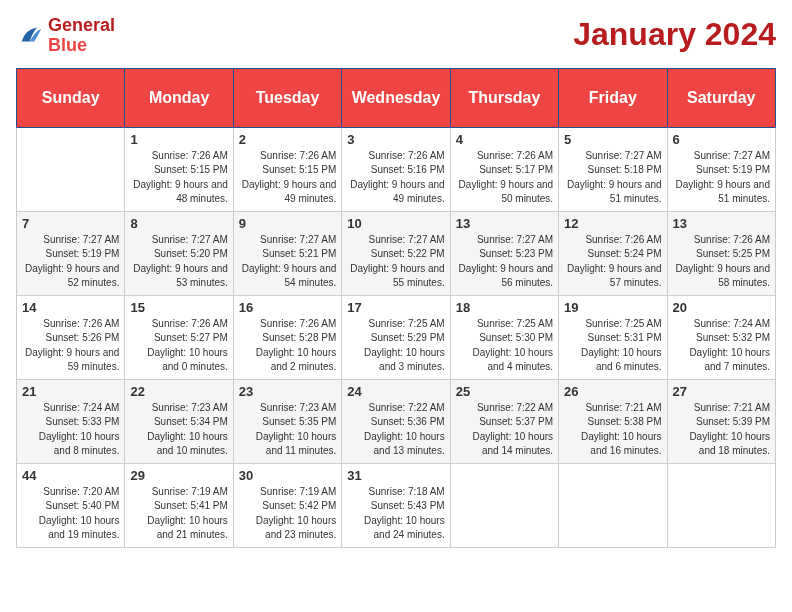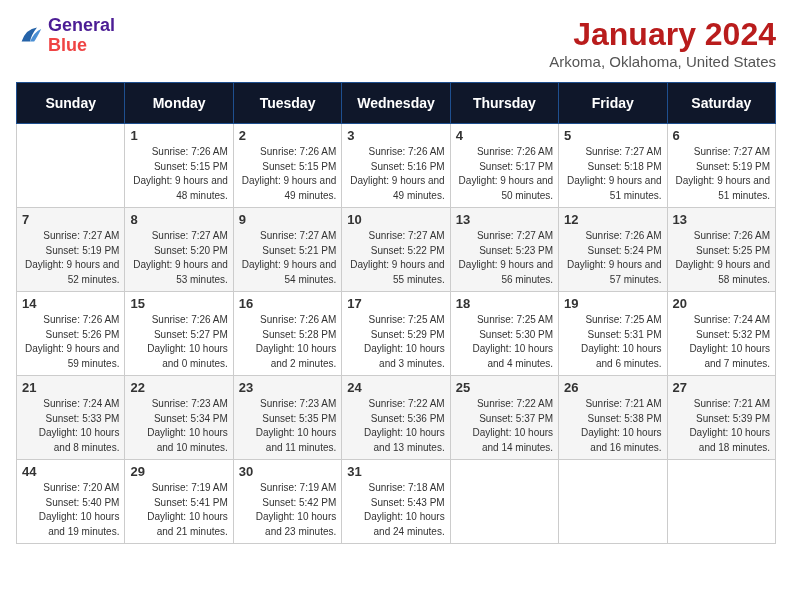--- a/index.html
+++ b/index.html
@@ -17,21 +17,21 @@
       margin-bottom: 12px;
     }
     .logo {
       display: flex;
       align-items: center;
       gap: 4px;
     }
     .logo-text {
       font-size: 18px;
       font-weight: bold;
-      color: #4c1d95;
+      color: #b91c1c;
       line-height: 1.1;
     }
     .logo-bird {
       width: 28px;
       height: 28px;
     }
     .title-block {
       text-align: right;
     }
     .calendar-title {
@@ -42,26 +42,26 @@
     .calendar-subtitle {
       font-size: 15px;
       color: #555;
     }
     .calendar {
       width: 100%;
       border-collapse: collapse;
       border: 1px solid #ccc;
     }
     .calendar th {
-      background-color: #0f172a;
+      background-color: #ef4444;
       color: #fff;
-      font-size: 14px;
+      font-size: 16px;
       font-weight: bold;
       text-align: center;
-      padding: 12px 4px;
+      padding: 20px 4px;
       border: 1px solid #1e4f8f;
     }
     .calendar td {
       vertical-align: top;
       border: 1px solid #ccc;
       padding: 4px 5px;
       width: calc(100%/7);
       min-height: 80px;
       font-size: 10.5px;
       color: #333;
@@ -96,21 +96,20 @@
       <path d="M8 28 Q14 10 30 8 Q22 18 20 28" fill="#2563a8"></path>
       <path d="M20 28 Q26 14 36 10 Q30 22 26 28" fill="#4a8fd4"></path>
     </svg>
     <div style="display:flex;flex-direction:column;line-height:1.1;">
       <span class="logo-text">General</span>
       <span class="logo-text" style="color:#ef4444;">Blue</span>
     </div>
   </div>
   <div class="title-block">
     <div class="calendar-title">January 2024</div>
-    <div class="calendar-subtitle">Arkoma, Oklahoma, United States</div>
   </div>
 </div>
 
 <table class="calendar">
   <thead>
     <tr id="weekday-row">
         <th>Sunday</th>
         <th>Monday</th>
         <th>Tuesday</th>
         <th>Wednesday</th>

